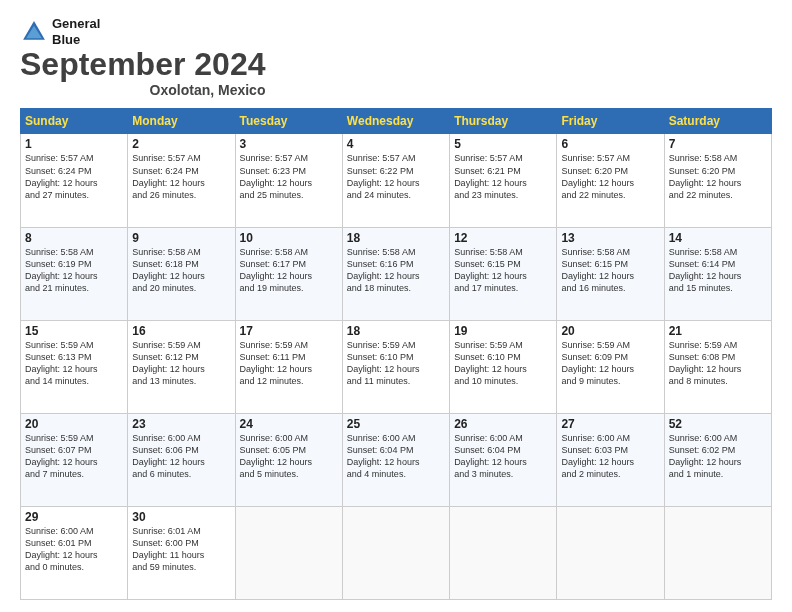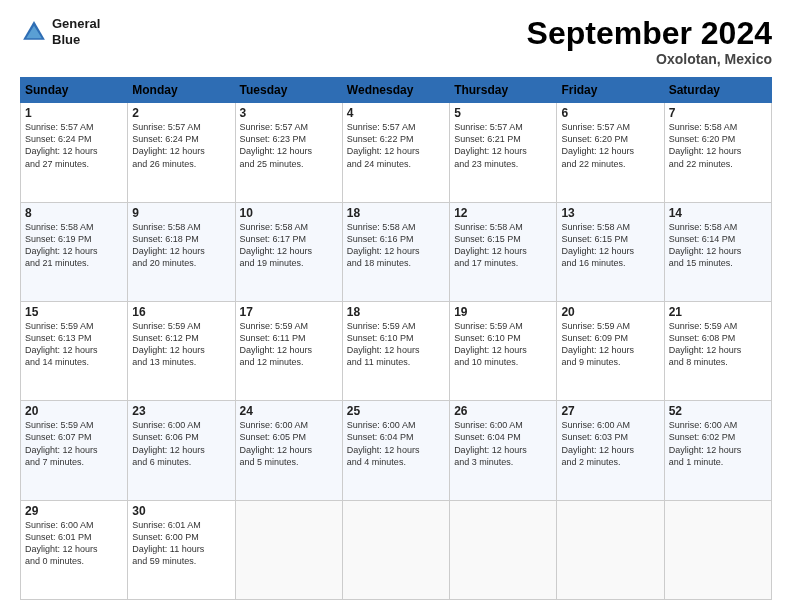--- a/index.html
+++ b/index.html
@@ -15,20 +15,21 @@
       height: 612px;
       padding: 16px 20px 12px 20px;
       display: flex;
       flex-direction: column;
     }
     .header {
       display: flex;
       align-items: flex-start;
       justify-content: space-between;
       margin-bottom: 10px;
+      flex-direction: column;
     }
     .logo {
       display: flex;
       align-items: center;
       gap: 4px;
     }
     .logo-text {
       font-size: 13px;
       font-weight: bold;
       color: #1a1a1a;
@@ -37,37 +38,37 @@
     .logo-icon {
       width: 28px;
       height: 28px;
     }
     .title-block {
       text-align: right;
     }
     .month-title {
       font-size: 32px;
       font-weight: bold;
-      color: #000000;
+      color: #404040;
       line-height: 1.1;
     }
     .subtitle {
       font-size: 14px;
       color: #444;
       font-weight: bold;
     }
     .calendar-table {
       width: 100%;
       border-collapse: collapse;
       flex: 1;
       table-layout: fixed;
     }
     .calendar-table th {
       background: #2e6db4;
-      color: #000000;
+      color: #fde047;
       font-size: 12px;
       font-weight: bold;
       padding: 5px 4px;
       text-align: left;
       border: 1px solid #2e6db4;
     }
     .calendar-table td {
       border: 1px solid #ccc;
       vertical-align: top;
       padding: 3px 4px;

